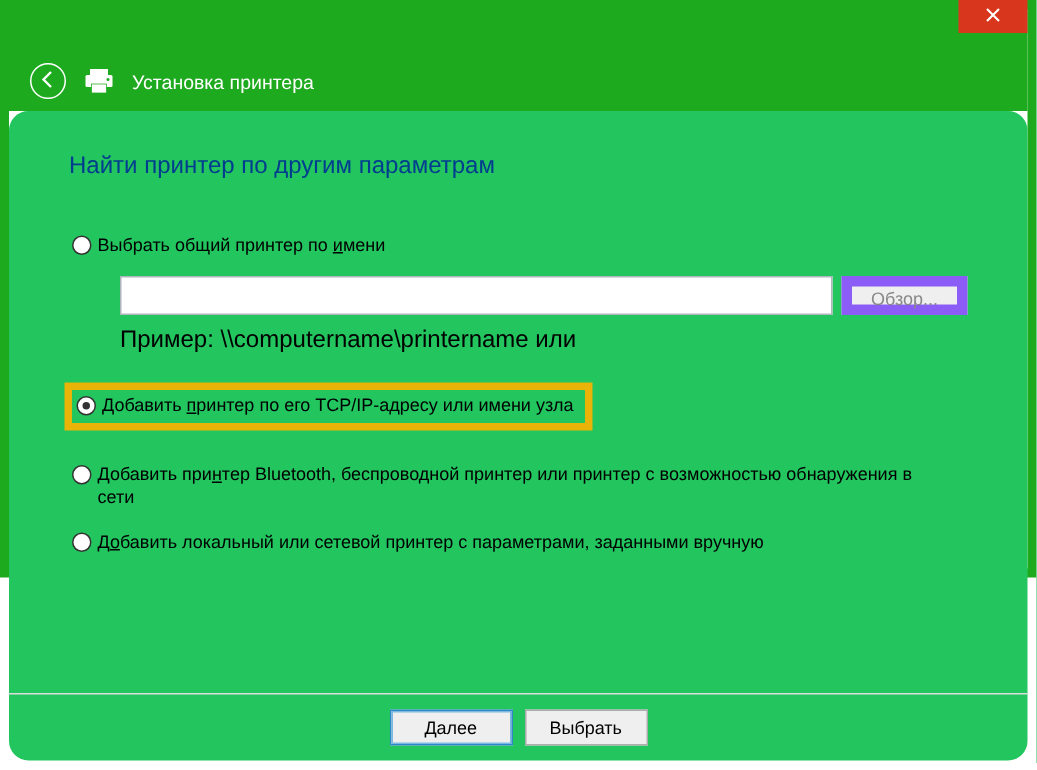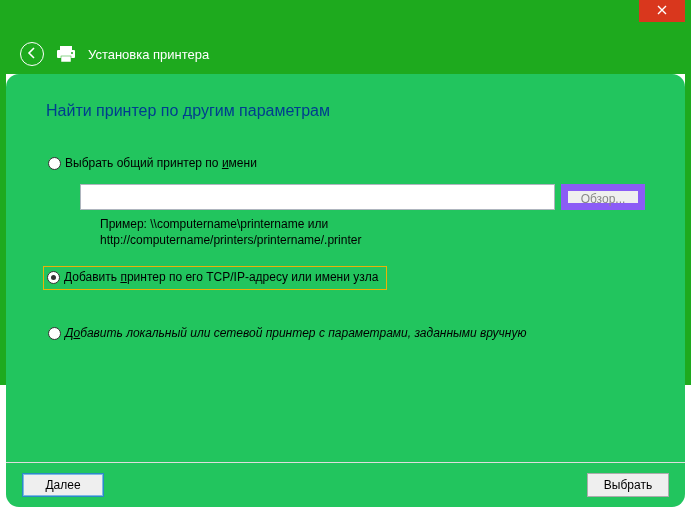--- a/index.html
+++ b/index.html
@@ -77,25 +77,25 @@
     font-weight: 400;
   }
   .option {
     display: flex;
     align-items: flex-start;
     gap: 4px;
     margin-bottom: 10px;
     padding: 2px;
   }
   .option.highlighted {
-    border: 1px solid #eab308;
+    border: 5px solid #eab308;
     display: inline-flex;
     padding: 3px 8px 3px 3px;
     margin-left: -3px;
-    margin-bottom: 24px;
+    margin-bottom: 10px;
     justify-content: space-between;
   }
   .radio {
     width: 13px; height: 13px;
     border: 1px solid #333;
     border-radius: 50%;
     margin-top: 1px;
     flex-shrink: 0;
     display: flex; align-items: center; justify-content: center;
     background: #fff;
@@ -131,31 +131,31 @@
   .browse-btn {
     width: 84px;
     height: 26px;
     background: #efefef;
     border: 7px solid #8b5cf6;
     color: #888;
     font-size: 12px;
     font-family: inherit;
   }
   .example {
-    margin-left: 54px;
-    font-size: 12px;
+    margin-left: 34px;
+    font-size: 16px;
     color: #000;
     line-height: 1.35;
     margin-bottom: 18px;
   }
   .footer {
     border-top: 1px solid #ddd;
     padding: 10px 16px;
     display: flex;
-    justify-content: space-between;
+    justify-content: center;
     gap: 8px;
     margin-top: 26px;
   }
   .btn {
     min-width: 82px;
     height: 24px;
     background: #efefef;
     border: 1px solid #acacac;
     font-size: 12px;
     font-family: inherit;
@@ -208,30 +208,33 @@
         <span class="option-label"><span>Выбрать общий принтер по </span><span class="under">и</span><span>мени</span></span>
       </div>
 
       <div class="name-row">
         <input class="text-input" type="text" value="" style="">
         <button class="browse-btn" disabled="">Обзор...</button>
       </div>
 
       <div class="example">
         <div>Пример: \\computername\printername или</div>
-        <div>http://computername/printers/printername/.printer</div>
       </div>
 
       <div class="option highlighted">
         <span class="radio checked"></span>
         <span class="option-label"><span>Добавить </span><span class="under">п</span><span>ринтер по его TCP/IP-адресу или имени узла</span></span>
       </div>
 
-
-      <div class="option" style="margin-top:10px;font-style:italic;">
+      <div class="option" style="margin-top:10px; max-width:570px;">
+        <span class="radio"></span>
+        <span class="option-label"><span>Добавить при</span><span class="under">н</span><span>тер Bluetooth, беспроводной принтер или принтер с возможностью обнаружения в сети</span></span>
+      </div>
+
+      <div class="option" style="margin-top:10px;">
         <span class="radio"></span>
         <span class="option-label"><span>Д</span><span class="under">о</span><span>бавить локальный или сетевой принтер с параметрами, заданными вручную</span></span>
       </div>
     </div>
 
     <div class="footer">
       <button class="btn primary">Далее</button>
       <button class="btn">Выбрать</button>
     </div>
   </div>

